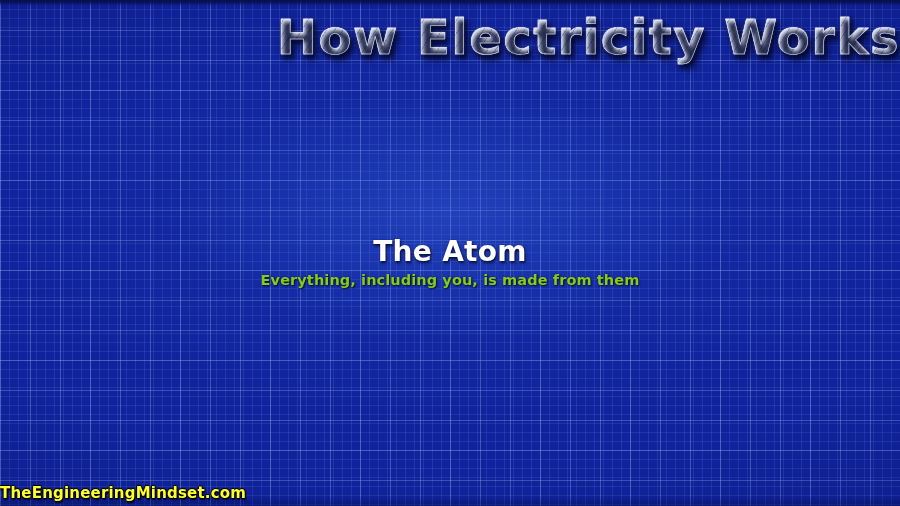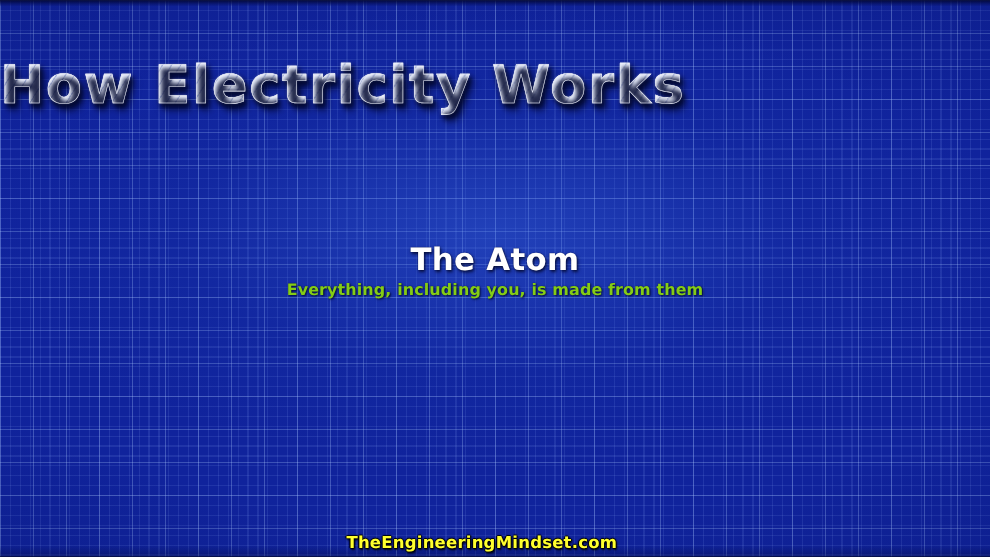--- a/index.html
+++ b/index.html
@@ -94,23 +94,22 @@
       rgba(0,0,0,0) 100%);
     pointer-events: none;
   }
 
   
   #title-wrap {
     position: absolute;
     top: 6px;
     left: 0;
     width: 900px;
-    text-align: left;
+    text-align: right;
     z-index: 6;
-    margin-top: 41px;
   }
   #main-title {
     display: inline-block;
     position: relative;
     font-family: "DejaVu Sans", sans-serif;
     font-weight: bold;
     font-size: 48px;
     line-height: 62px;
     letter-spacing: 1.5px;
     color: #f4f6fc;
@@ -131,21 +130,21 @@
     background-clip: text;
     -webkit-text-fill-color: transparent;
     filter: drop-shadow(2px 3px 3px rgba(2,8,46,0.8));
     white-space: nowrap;
   }
 
   
   #center-block {
     position: absolute;
     left: 0;
-    top: 220px;
+    top: 236px;
     width: 900px;
     text-align: center;
     z-index: 5;
   }
   #section-heading {
     font-family: "DejaVu Sans", sans-serif;
     font-weight: bold;
     font-size: 28px;
     line-height: 32px;
     letter-spacing: 0.3px;
@@ -167,21 +166,20 @@
       0 0 1px rgba(2,8,46,0.8);
     margin: 2px 0 0 0;
   }
 
   
   #footer-wrap {
     position: absolute;
     left: 0;
     bottom: 3px;
     width: 876px;
-    text-align: center;
     z-index: 7;
   }
   #footer-credit {
     font-family: "DejaVu Sans", sans-serif;
     font-weight: bold;
     font-size: 15px;
     line-height: 19px;
     letter-spacing: 0.2px;
     color: #ffff2e;
     text-shadow:

